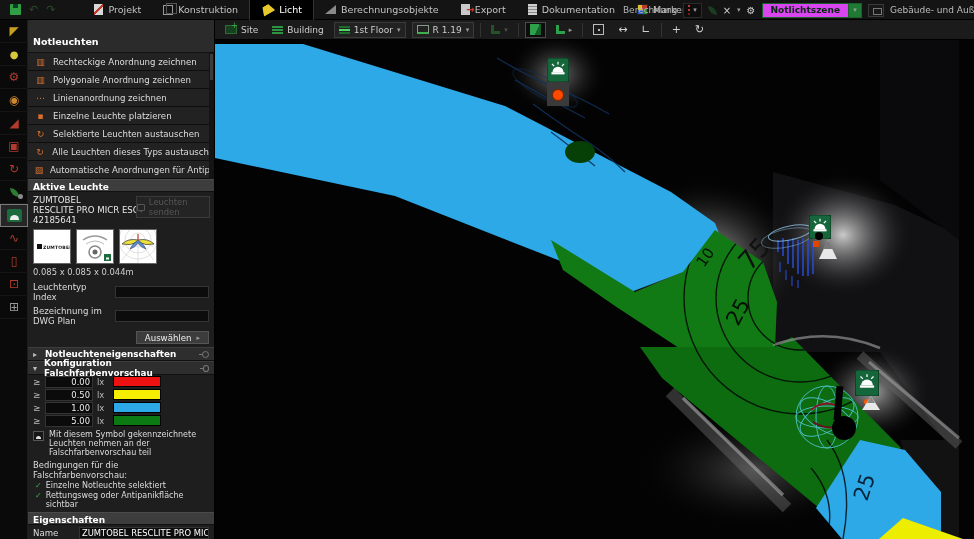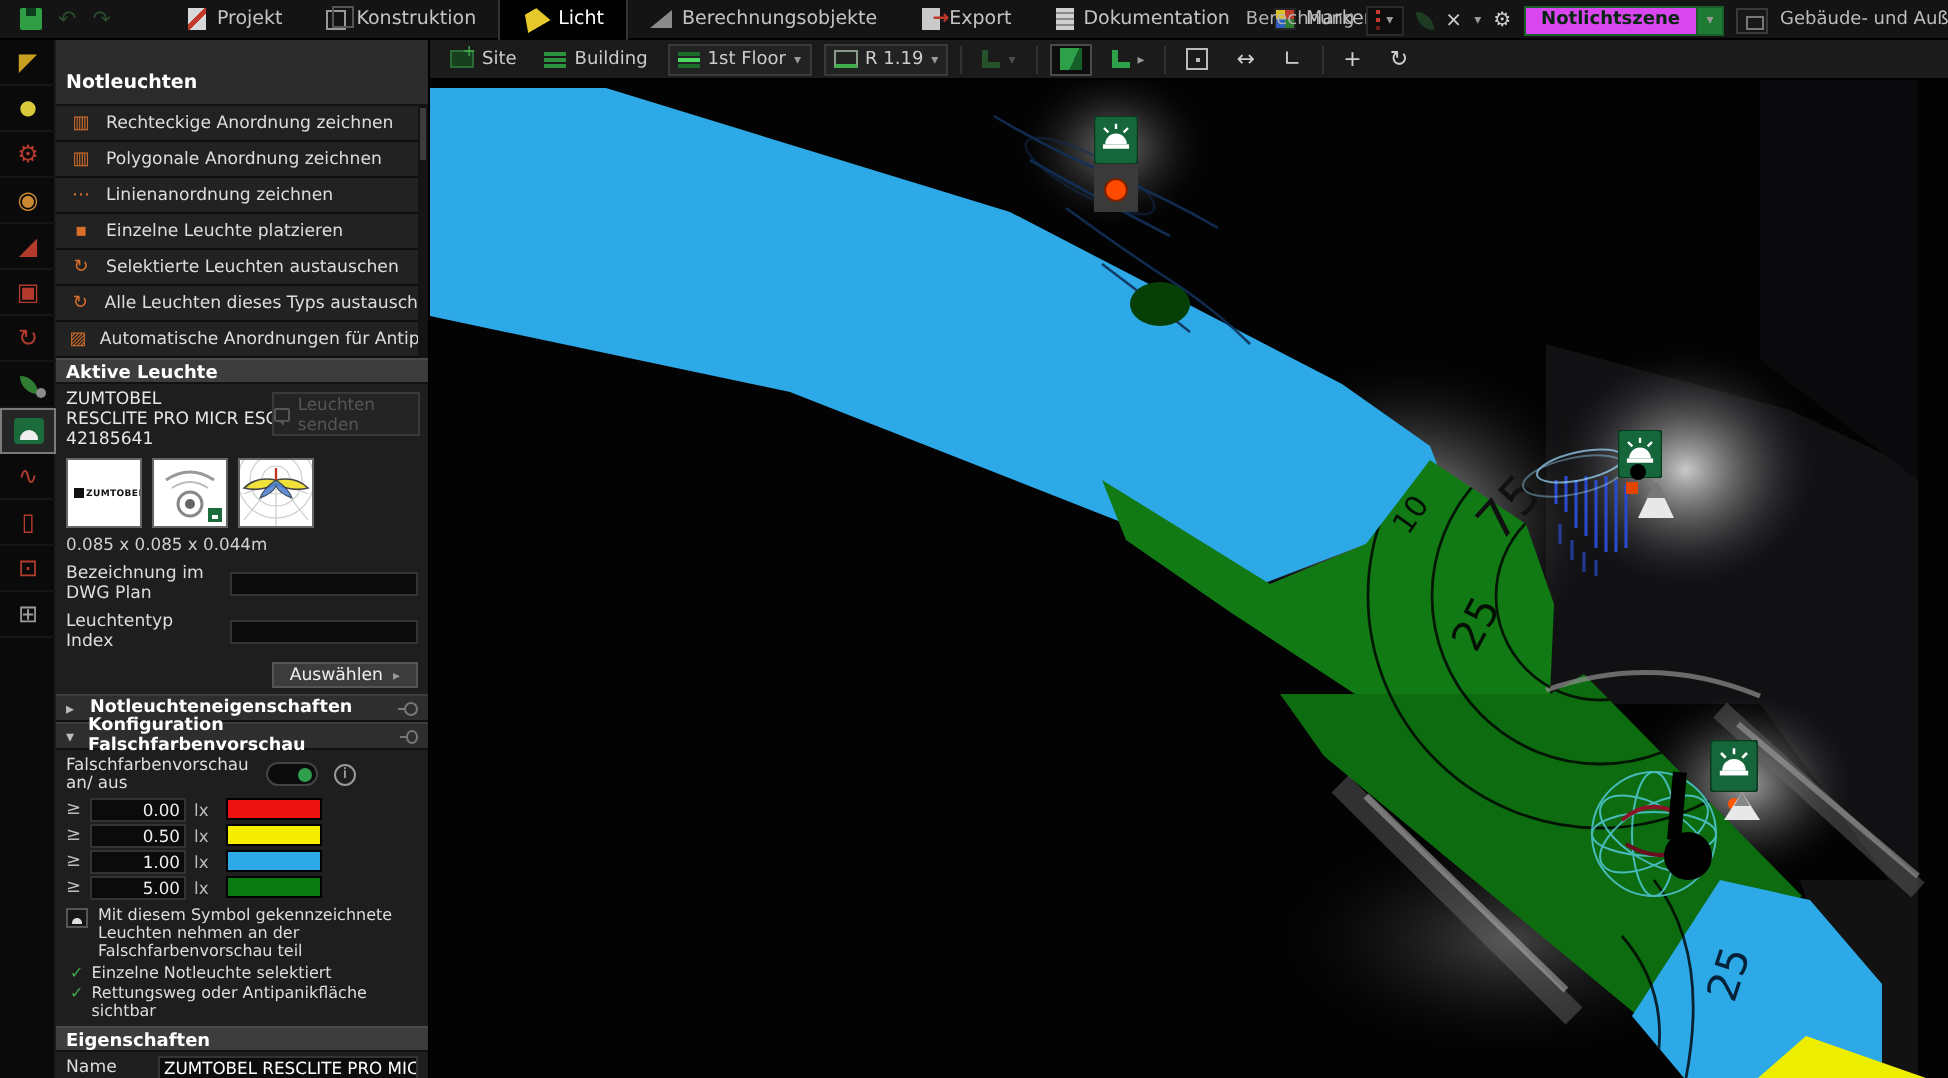--- a/index.html
+++ b/index.html
@@ -273,52 +273,45 @@
           <path d="M18 10 L2 30 M18 10 L34 30 M18 10 L2 17 M18 10 L34 17 M18 10 V 33" stroke="#ccc" stroke-width=".6"></path>
           <path d="M18 10 Q8 8 2 14 Q10 16 18 12 Q26 16 34 14 Q28 8 18 10 Z" fill="#f0e23a" stroke="#444" stroke-width=".8"></path>
           <path d="M18 10 Q12 14 10 19 Q16 17 18 13 Q20 17 26 19 Q24 14 18 10 Z" fill="#4a7fd4" stroke="#234" stroke-width=".6" opacity=".85"></path>
           <rect x="17.4" y="4" width="1.2" height="6" fill="#c0392b"></rect>
         </svg>
       </div>
     </div>
     <div class="dims">0.085 x 0.085 x 0.044m</div>
 
     <div class="field-row">
+      <label>Leuchtentyp Index</label>
+      <div class="inp"></div>
+    </div>
+    <div class="field-row">
       <label>Bezeichnung im DWG Plan</label>
-      <div class="inp"></div>
-    </div>
-    <div class="field-row">
-      <label>Leuchtentyp Index</label>
       <div class="inp"></div>
     </div>
     <div class="btn-row">
       <div class="gbtn">
           <span>Auswählen</span>
           <span class="caret">▸</span>
         </div>
     </div>
 
     <div class="coll-hd">
       <span class="chev">▸</span>
       <span>Notleuchteneigenschaften</span>
       <span class="pin"></span>
     </div>
     <div class="coll-hd">
       <span class="chev">▾</span>
       <span>Konfiguration Falschfarbenvorschau</span>
       <span class="pin"></span>
     </div>
 
-    <div class="toggle-row">
-      <span class="lbl">Falschfarbenvorschau an/ aus</span>
-      <span class="toggle">
-          <span class="knob"></span>
-        </span>
-      <span class="info-ic">i</span>
-    </div>
 
     <div class="fc-row">
       <span class="gte">≥</span>
       <span class="fc-val">0.00</span>
       <span class="fc-unit">lx</span>
       <span class="fc-swatch" style="background: rgb(238, 17, 17);"></span>
     </div>
     <div class="fc-row">
       <span class="gte">≥</span>
       <span class="fc-val">0.50</span>
@@ -335,20 +328,21 @@
       <span class="gte">≥</span>
       <span class="fc-val">5.00</span>
       <span class="fc-unit">lx</span>
       <span class="fc-swatch" style="background: rgb(12, 122, 18);"></span>
     </div>
 
     <div class="note-row">
       <span class="note-ic"></span>
       <span class="note-txt">Mit diesem Symbol gekennzeichnete Leuchten nehmen an der Falschfarbenvorschau teil</span>
     </div>
+    <div class="cond-title">Bedingungen für die Falschfarbenvorschau:</div>
     <div class="cond">
         <span class="ck">✓</span>
         <span>Einzelne Notleuchte selektiert</span>
       </div>
     <div class="cond">
         <span class="ck">✓</span>
         <span>Rettungsweg oder Antipanikfläche sichtbar</span>
       </div>
 
     <div class="sec-hd" style="margin-top:3px">Eigenschaften</div>

